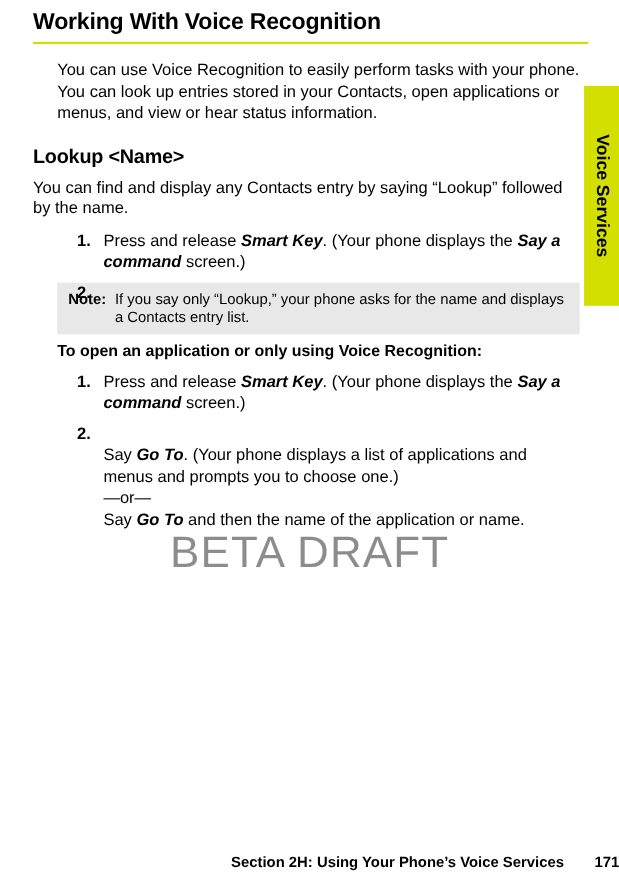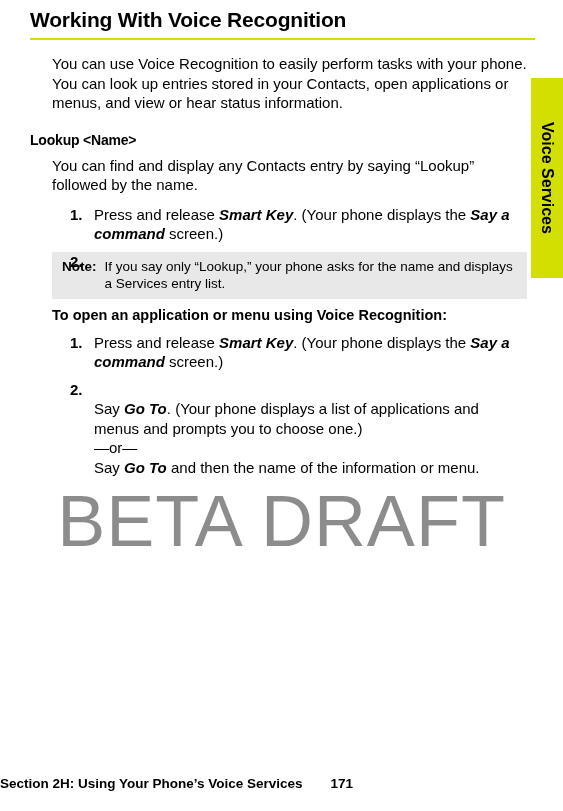--- a/index.html
+++ b/index.html
@@ -26,30 +26,29 @@
     border-top: 2px solid #d2df00;
     margin-bottom: 14px;
   }
   .indent-block { margin-left: 22px; margin-right: 8px; }
   .body-text {
     font-size: 15px;
     line-height: 1.3;
     margin-bottom: 12px;
   }
   .h2 {
-    font-size: 14px;
+    font-size: 18px;
     font-weight: 700;
     margin-top: 19px;
     margin-bottom: 8px;
     letter-spacing: -0.2px;
   }
   .lead {
     font-size: 15px;
     line-height: 1.3;
-    margin-left: 22px;
     margin-right: 8px;
     margin-bottom: 10px;
   }
   .subhead {
     font-size: 14.5px;
     font-weight: 700;
     margin-left: 22px;
     margin-bottom: 10px;
   }
   .ol { list-style: none; margin-left: 40px; margin-right: 8px; }
@@ -94,34 +93,34 @@
     font-size: 16px;
     font-weight: 700;
     color: #000;
   }
   .watermark {
     position: absolute;
     top: 480px;
     left: 0;
     width: 100%;
     text-align: center;
-    font-size: 72px;
+    font-size: 40px;
     font-weight: 400;
     color: rgba(0,0,0,0.45);
     font-family: Arial, sans-serif;
     letter-spacing: 1px;
     pointer-events: none;
     z-index: 5;
   }
   .footer {
     position: absolute;
     bottom: 20px;
     left: 0;
     width: 100%;
-    text-align: left;
+    text-align: right;
     font-size: 13.5px;
   }
   .footer .sec { font-weight: 700; }
   .footer .pg { font-weight: 700; margin-left: 24px; }
 </style>
 </head>
 <body>
 
 <div class="side-tab">
   <span class="side-tab-text">Voice Services</span>
@@ -145,37 +144,37 @@
         <span>Press and release </span><span class="b">Smart Key</span><span>. (Your phone displays the </span><span class="b">Say a command</span><span> screen.)</span>
       </span>
     </li>
     <li>
       <span class="num">2.</span>
     </li>
   </ul>
 
   <div class="note">
     <span class="note-label">Note:</span>
-    <span class="note-text">If you say only “Lookup,” your phone asks for the name and displays a Services entry list.</span>
+    <span class="note-text">If you say only “Lookup,” your phone asks for the name and displays a Contacts entry list.</span>
   </div>
 
-  <div class="subhead">To open an application or menu using Voice Recognition:</div>
+  <div class="subhead">To open an application or only using Voice Recognition:</div>
   <ul class="ol">
     <li>
       <span class="num">1.</span>
       <span>
         <span>Press and release </span><span class="b">Smart Key</span><span>. (Your phone displays the </span><span class="b">Say a command</span><span> screen.)</span>
       </span>
     </li>
     <li>
       <span class="num">2.</span>
       <span style="white-space: pre-line;">
         <span>Say </span><span class="b">Go To</span><span style="white-space: pre-line;">. (Your phone displays a list of applications and menus and prompts you to choose one.)
 —or—
-Say </span><span class="b">Go To</span><span> and then the name of the information or menu.</span>
+Say </span><span class="b">Go To</span><span> and then the name of the application or name.</span>
       </span>
     </li>
   </ul>
 
 </div>
 
 <div class="footer">
   <span class="sec">Section 2H: Using Your Phone’s Voice Services</span>
   <span class="pg">171</span>
 </div>

